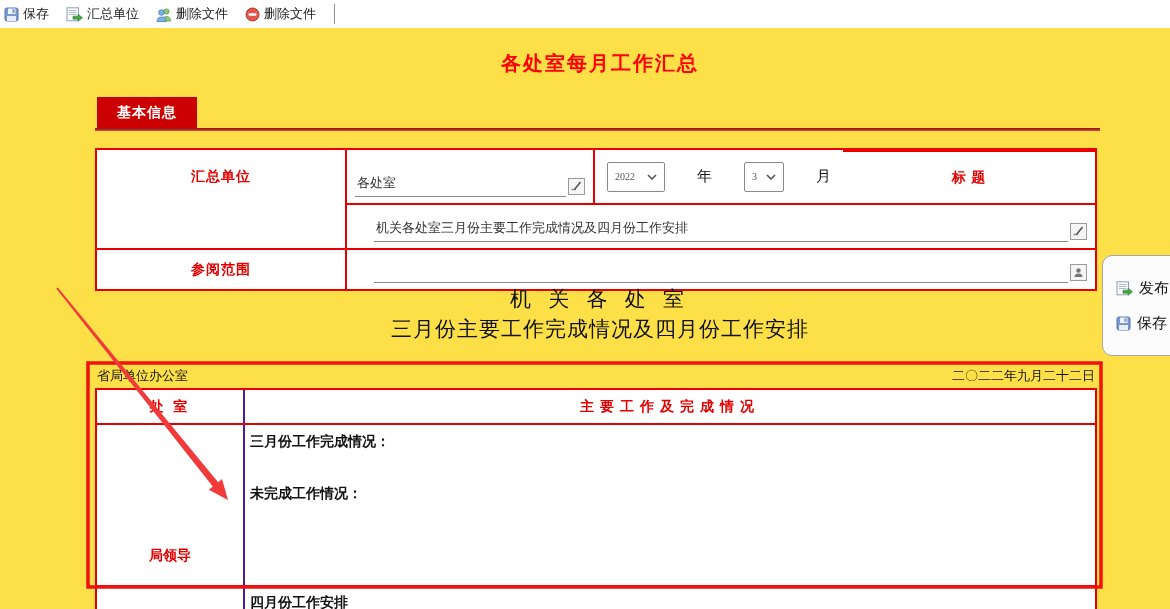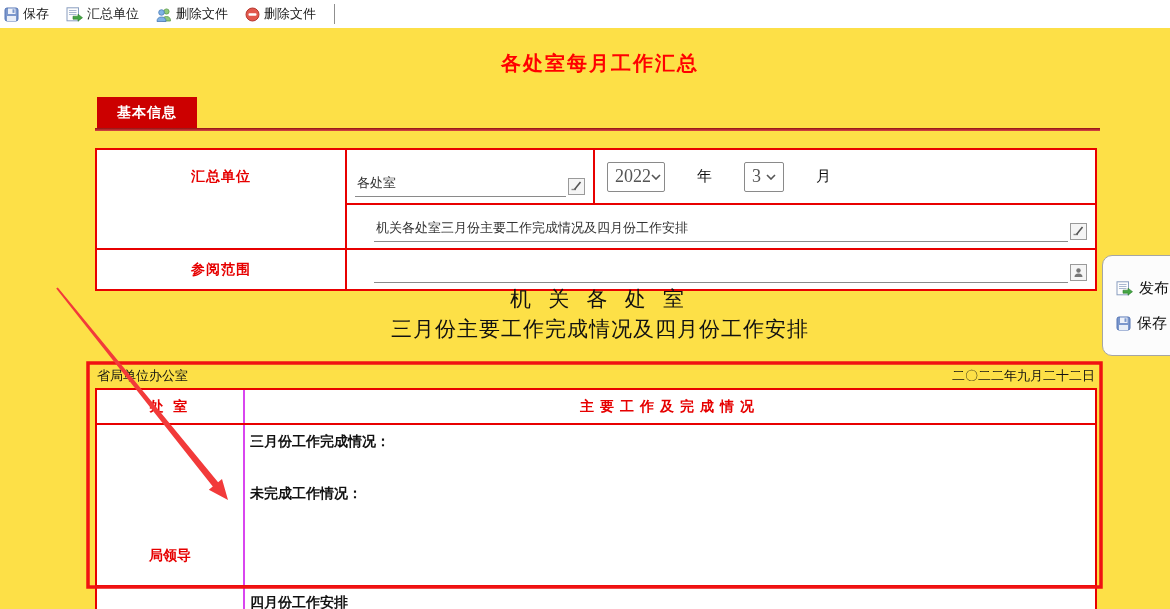--- a/index.html
+++ b/index.html
@@ -48,21 +48,21 @@
   .span3 { grid-column:2 / 5;padding-left:27px; }
   .input-line {
     flex:1; border-bottom:1px solid #8a8a8a; font-size:13px; color:#333;
     padding:0 2px 4px 2px; min-height:15px; white-space:nowrap; overflow:hidden; cursor:text;
   }
   .icon-box { flex:none; margin-bottom:2px; cursor:pointer; line-height:0; }
   .ym { display:flex; align-items:center; justify-content:space-between; padding:0 12px; }
   .sel {
     display:flex; align-items:center; justify-content:space-between;
     border:1px solid #8a8a8a; border-radius:2px; height:30px; padding:0 7px;
-    font-size:18px; color:#555; background:#fff; cursor:pointer; box-sizing:border-box;
+    font-size:10px; color:#555; background:#fff; cursor:pointer; box-sizing:border-box;
   }
   .sel-year { width:58px; }
   .sel-month { width:40px; }
   .ym-suffix { font-size:15px; color:#111; }
   
   .doc-h1 {
     position:absolute; top:285px; left:20px; width:1160px; text-align:center;
     font-size:21px; color:#111; letter-spacing:6px;
   }
   .doc-h2 {
@@ -76,21 +76,21 @@
     font-size:13px; color:#111;
   }
   .doc-table {
     position:absolute; left:95px; top:388px; width:1002px; box-sizing:border-box;
     border:2px solid #e80000; background:#fff;
   }
   .dt-row { display:grid; grid-template-columns:148px 1fr; }
   .dt-row-header { height:33px; }
   .dt-row-body { height:160px; border-top:2px solid #e80000; }
   .dt-row-next { height:60px; border-top:2px solid #e80000; }
-  .dt-c1 { border-right:2px solid #d946ef; box-sizing:border-box; }
+  .dt-c1 { border-right:2px solid #4c1d95; box-sizing:border-box; }
   .dt-h { display:flex; align-items:center; justify-content:center; color:#e60000; font-weight:bold; font-size:14px; }
   .dt-h-office { letter-spacing:3px; }
   .dt-h-work { letter-spacing:6px; }
   .office-cell {
     display:flex; align-items:flex-end; justify-content:center; padding-bottom:20px;
     color:#e60000; font-weight:bold; font-size:14px; box-sizing:border-box;
   }
   .content-cell { padding:8px 5px; font-size:14px; font-weight:bold; color:#111; box-sizing:border-box; }
   .content-line2 { margin-top:34px; }
   .content-next { padding-top:7px; }
@@ -192,20 +192,21 @@
         <span>3</span>
         <span class="ico">
           <svg width="10" height="6" viewBox="0 0 10 6">
               <polyline points="1,1 5,5 9,1" fill="none" stroke="#555" stroke-width="1.6"></polyline>
             </svg>
         </span>
       </div>
       <span class="ym-suffix">月</span>
     </div>
 
+    <div class="fcell flabel bt">标 题</div>
     <div class="fcell fvalue bl bt span3">
       <div class="input-line">机关各处室三月份主要工作完成情况及四月份工作安排</div>
       <span class="icon-box">
         <svg width="17" height="17" viewBox="0 0 17 17">
           <rect x="0.5" y="0.5" width="16" height="16" fill="#f5f5f5" stroke="#9a9a9a"></rect>
           <line x1="3.5" y1="11.5" x2="8" y2="11.5" stroke="#888" stroke-width="1.4"></line>
           <line x1="12.5" y1="4" x2="6.5" y2="11.5" stroke="#555" stroke-width="1.6"></line>
         </svg>
       </span>
     </div>

